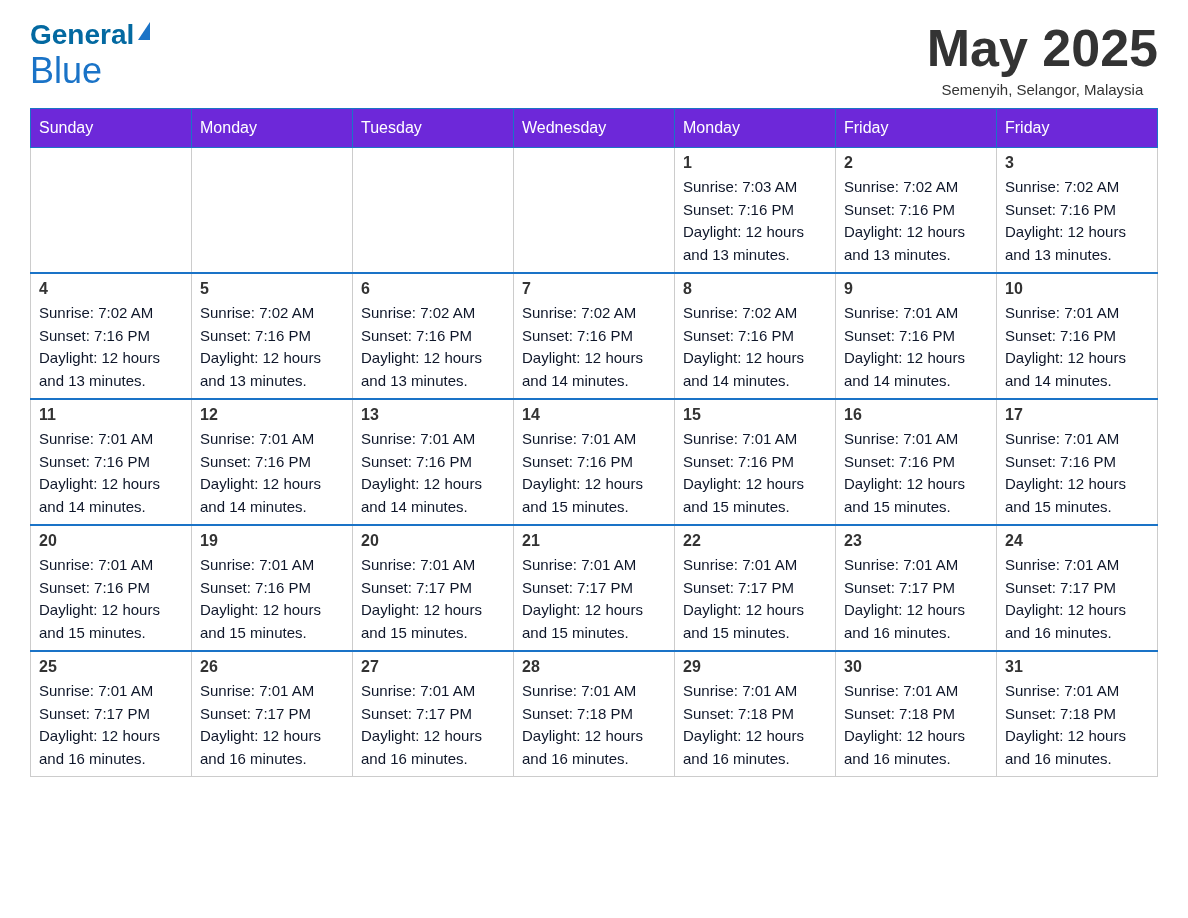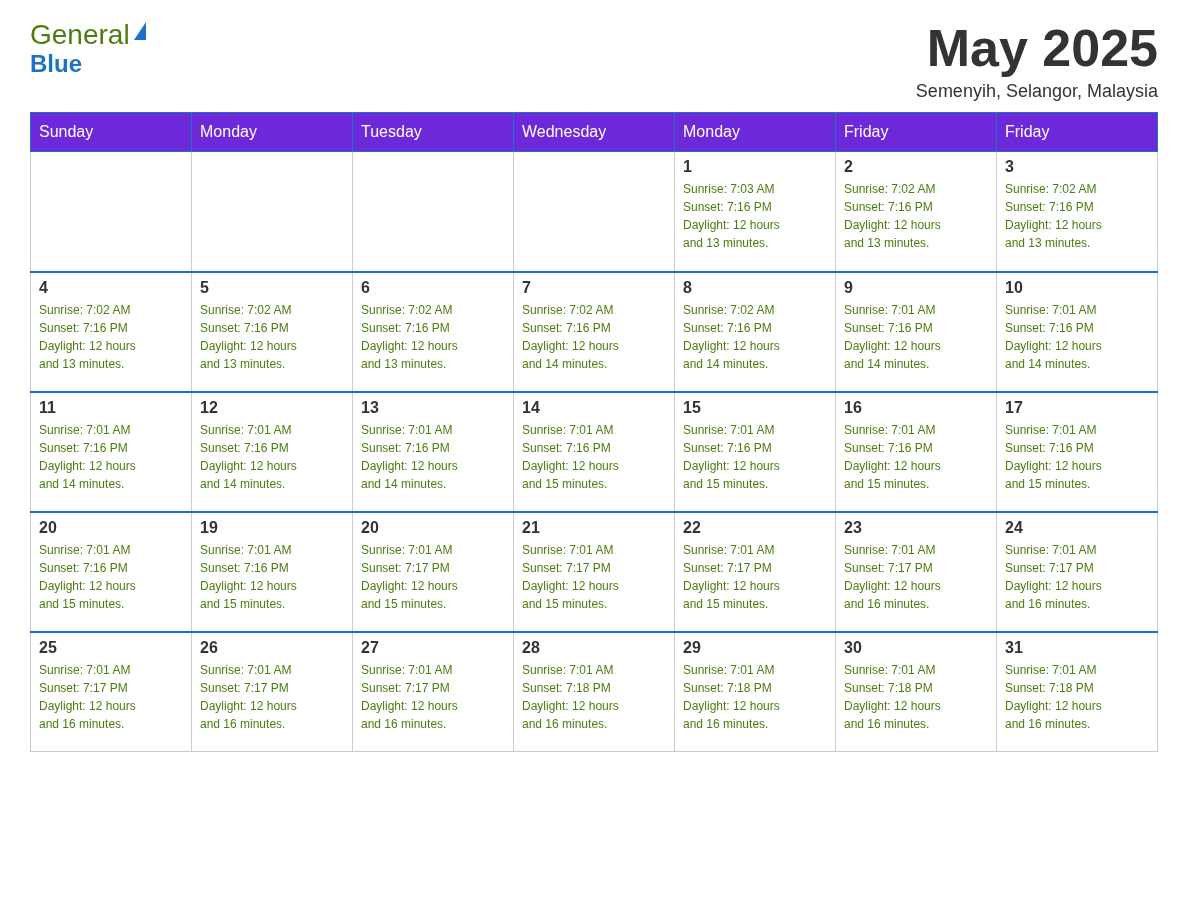--- a/index.html
+++ b/index.html
@@ -17,56 +17,56 @@
       align-items: flex-start;
       margin-bottom: 10px;
     }
     .logo {
       display: flex;
       flex-direction: column;
       align-items: flex-start;
     }
     .logo-text-general {
       font-size: 28px;
+      font-weight: bold;
+      color: #0369a1;
+      line-height: 1.1;
+    }
+    .logo-text-blue {
+      font-size: 36px;
       font-weight: normal;
-      color: #4d7c0f;
-      line-height: 1.1;
-    }
-    .logo-text-blue {
-      font-size: 24px;
-      font-weight: bold;
       color: #1a73c7;
       line-height: 1.1;
     }
     .logo-triangle {
       width: 0;
       height: 0;
       border-left: 12px solid transparent;
       border-bottom: 18px solid #1a73c7;
       display: inline-block;
       margin-left: 4px;
       vertical-align: middle;
       position: relative;
       top: -4px;
     }
     .logo-line {
       display: flex;
       align-items: center;
     }
     .title-section {
-      text-align: right;
+      text-align: center;
     }
     .month-title {
       font-size: 52px;
       font-weight: bold;
       color: #333;
       line-height: 1.1;
     }
     .location-title {
-      font-size: 18px;
+      font-size: 15px;
       color: #333;
       margin-top: 4px;
     }
     .calendar {
       width: 100%;
       border-collapse: collapse;
       margin-top: 10px;
     }
     .calendar th {
       background: #6d28d9;
@@ -85,22 +85,22 @@
       height: 120px;
     }
     .day-number {
       font-size: 16px;
       font-weight: bold;
       color: #333;
       display: block;
       margin-bottom: 4px;
     }
     .day-info {
-      font-size: 12px;
-      color: #4d7c0f;
+      font-size: 15px;
+      color: #0f172a;
       line-height: 1.5;
     }
     .empty-cell {
       background: #fff;
     }
     .row-divider td {
       border-top: 2px solid #1a73c7;
     }
   </style>
 </head>

